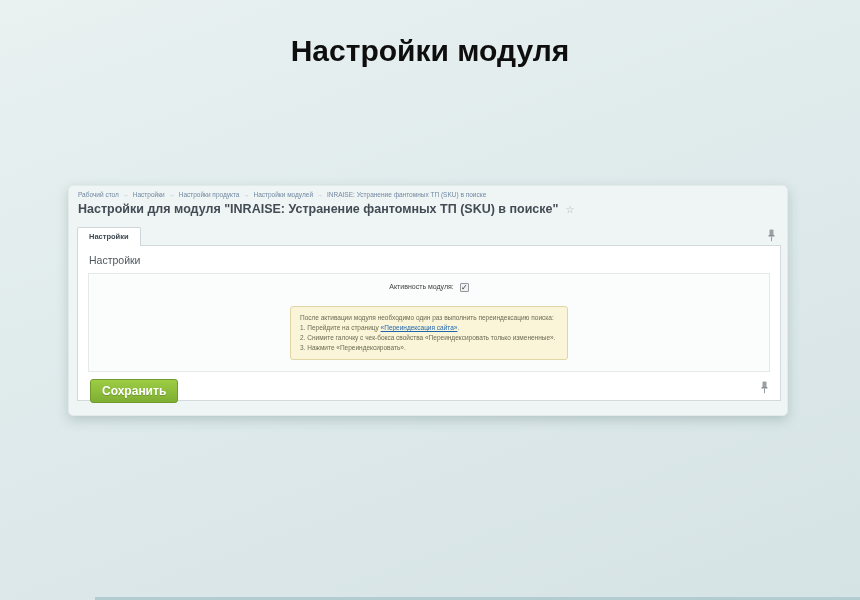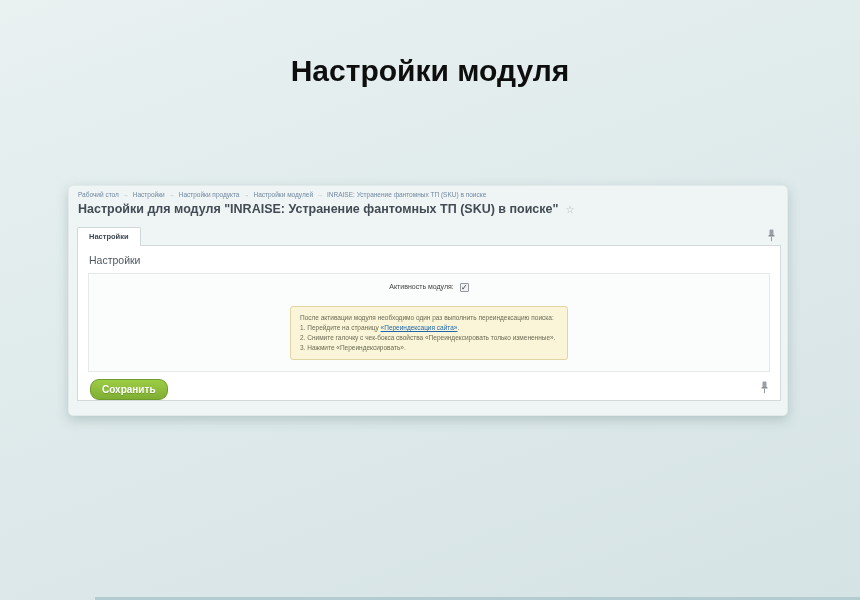--- a/index.html
+++ b/index.html
@@ -4,21 +4,21 @@
 <style>
   * { margin:0; padding:0; box-sizing:border-box; }
   html,body { width:860px; height:600px; overflow:hidden; }
   body {
     font-family:"Liberation Sans", sans-serif;
     background:linear-gradient(160deg,#e9f1f1 0%,#dde9ea 55%,#d6e3e5 100%);
     position:relative;
   }
   .page-heading {
     position:absolute; top:34px; left:0; width:860px;
-    text-align:center; font-size:30px; font-weight:700; color:#0e0e0e;margin-top:20px;
+    text-align:center; font-size:30px; font-weight:700; color:#0e0e0e;
   }
   .card {
     position:absolute; left:68px; top:185px; width:720px; height:231px;
     background:#eff4f4; border:1px solid #e2eaea; border-radius:5px;
     box-shadow:0 4px 12px rgba(90,120,120,.30);
   }
   .breadcrumb { position:absolute; left:9px; top:5px; font-size:6.5px; color:#8ea2b5; white-space:nowrap; }
   .breadcrumb a { color:#7189a2; text-decoration:none; cursor:pointer; }
   .crumb-sep { color:#a3b3c2; margin:0 4px; font-size:6px; }
   .page-title {
@@ -51,22 +51,22 @@
     font-size:8px; line-height:8px; color:#2e2e2e; text-align:center; cursor:pointer;
   }
   .note {
     position:absolute; top:32px; left:50%; transform:translateX(-50%);
     width:278px; background:#faf5d8; border:1px solid #e0d6a3; border-radius:3px;
     padding:6px 9px; font-size:6.5px; line-height:10px; color:#6b6b54;
   }
   .note a { color:#1f66ad; text-decoration:underline; cursor:pointer; }
   .save-button {
     position:absolute; left:12px; top:133px;
-    background:linear-gradient(#9ccd44,#7fae33); border:1px solid #6f9a2c; border-radius:9px;
-    color:#fff; font-size:10px; font-weight:700; padding:4px 11px;
+    background:linear-gradient(#9ccd44,#7fae33); border:1px solid #6f9a2c; border-radius:3px;
+    color:#fff; font-size:12px; font-weight:700; padding:4px 11px;
     text-shadow:0 1px 0 rgba(0,0,0,.18); cursor:pointer;
     font-family:"Liberation Sans", sans-serif;
   }
   .pin { position:absolute; cursor:pointer; width:9px; height:13px; }
   .pin-top { right:11px; top:43px; }
   .pin-bottom { right:11px; top:135px; }
   .window-bottom-edge {
     position:absolute; left:95px; right:0; bottom:0; height:3px; background:#b2cccf;
   }
 </style>

